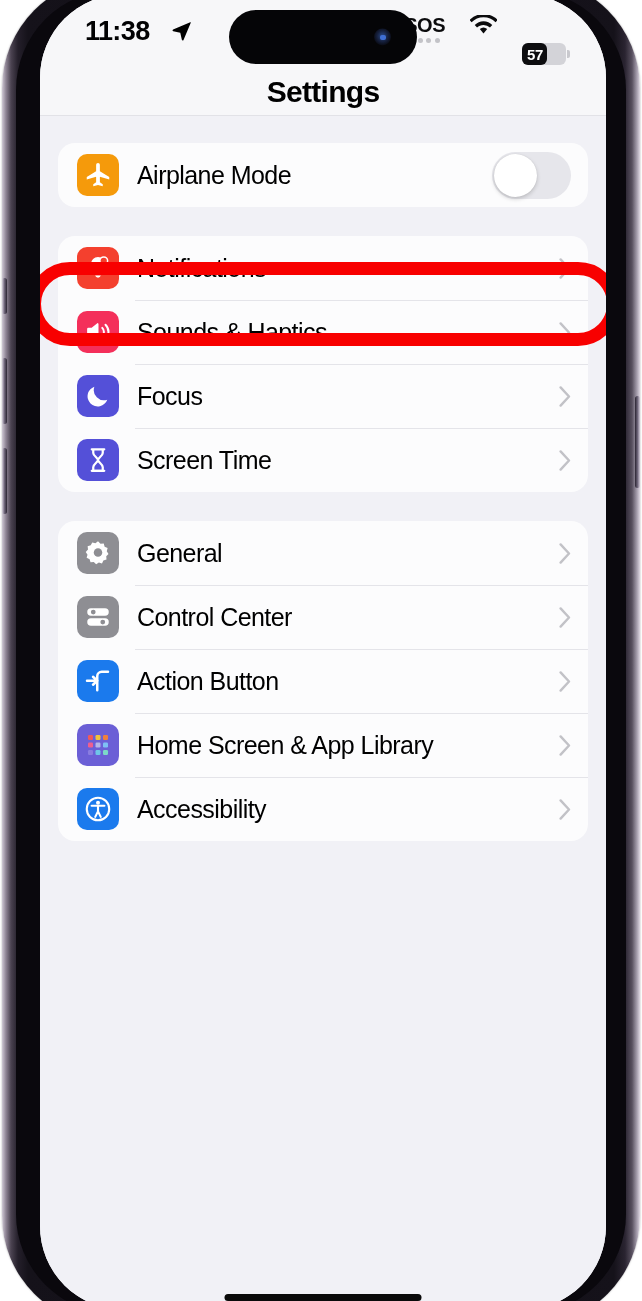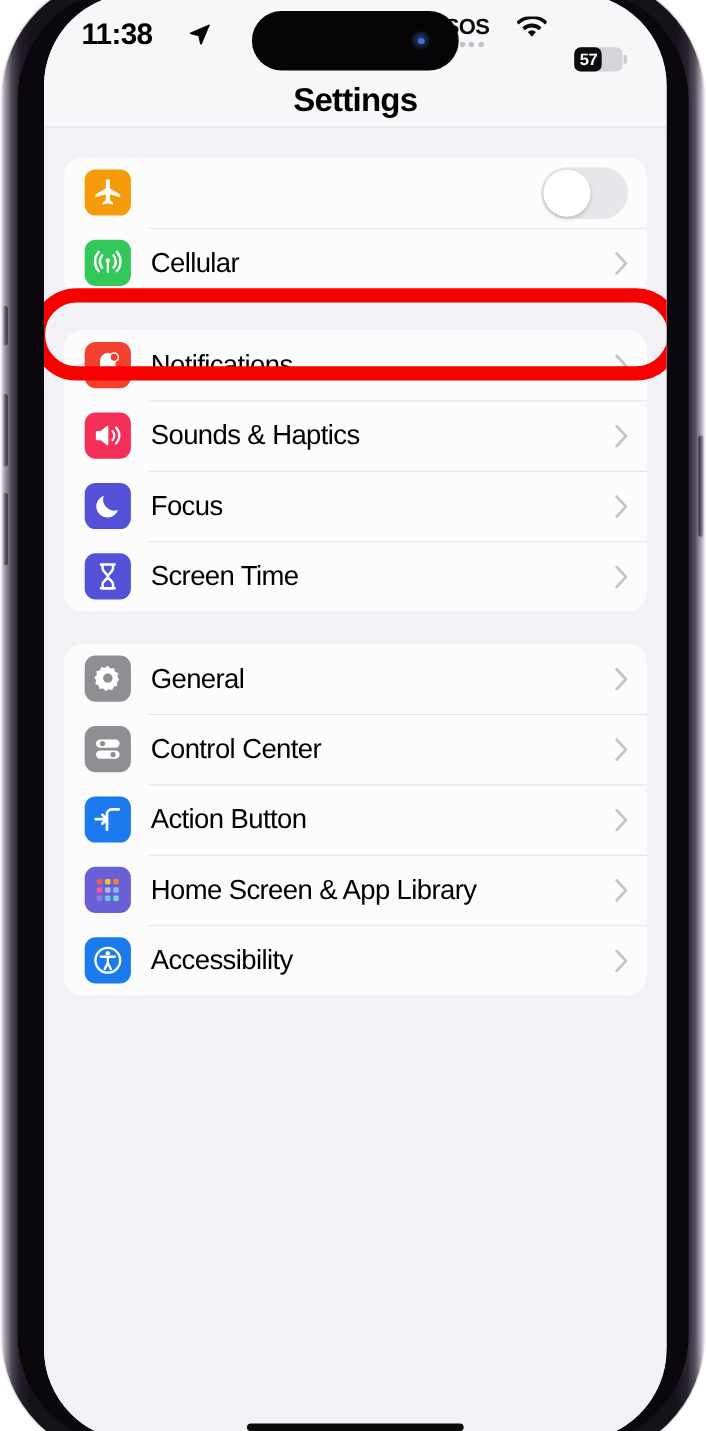--- a/index.html
+++ b/index.html
@@ -43,21 +43,21 @@
               background:linear-gradient(90deg,#d5cedb,#6d6478,#2a2431); }
   .btn-power{ right:0px;  top:418px; width:5px;  height:92px;
               background:linear-gradient(270deg,#d5cedb,#6d6478,#2a2431); }
 
   
   .statusbar{
     position:absolute; left:0; top:0; width:566px; height:74px;
     background:#f7f7f9;
   }
   .sb-time{
-    position:absolute; left:34px; top:22px;
+    position:absolute; left:45px; top:22px;
     font-size:27px; font-weight:700; color:#020203; letter-spacing:-.6px;
   }
   .sb-loc{ position:absolute; left:131px; top:26px; width:21px; height:21px; }
   .sb-right{
     position:absolute; right:40px; top:21px;
     display:flex; align-items:flex-start; gap:25px;
   }
   .sos{ position:relative; display:flex; flex-direction:column; align-items:center; }
   .sos-txt{ font-size:20px; font-weight:800; color:#0b0b0d; letter-spacing:-.5px; line-height:20px; }
   .sos-dots{ display:flex; gap:3.5px; margin-top:3px; }
@@ -244,38 +244,25 @@
       </div>
 
       <div class="content" id="list">
           <div class="group">
             <div class="row">
               <span class="icon" style="background:#f59a0b">
                 <svg viewBox="0 0 24 24" width="30" height="30">
                   <path d="M21 15.5v-2L13.5 9V3.8a1.5 1.5 0 0 0-3 0V9L3 13.5v2l7.5-2.2v4.5l-2.3 1.5v1.6l3.8-1 3.8 1v-1.6l-2.3-1.5v-4.5L21 15.5z" fill="#fff"></path>
                 </svg>
               </span>
+              <span class="label">Airplane Mode</span>
               <span class="spacer"></span>
               <div class="toggle">
                 <div class="knob"></div>
               </div>
-            </div>
-            <div class="row">
-              <span class="icon" style="background:#34c759">
-                <svg viewBox="0 0 24 24" width="30" height="30">
-                  <path d="M12 8.6a1.6 1.6 0 0 0-.8 3v7.6h1.6v-7.6a1.6 1.6 0 0 0-.8-3z" fill="#fff"></path>
-                  <path d="M8.9 6.7 7.7 5.4a8 8 0 0 0 0 11.3l1.2-1.3a6.2 6.2 0 0 1 0-8.7zm6.2 0a6.2 6.2 0 0 1 0 8.7l1.2 1.3a8 8 0 0 0 0-11.3l-1.2 1.3z" fill="#fff"></path>
-                  <path d="M6.5 4.1 5.3 2.8a11.6 11.6 0 0 0 0 16.4l1.2-1.3a9.8 9.8 0 0 1 0-13.8zm11 0a9.8 9.8 0 0 1 0 13.8l1.2 1.3a11.6 11.6 0 0 0 0-16.4l-1.2 1.3z" fill="#fff"></path>
-                </svg>
-              </span>
-              <span class="label">Cellular</span>
-              <span class="spacer"></span>
-              <svg class="chev" viewBox="0 0 12 21">
-                <path d="M1.6 1.4 10 10.5 1.6 19.6" fill="none" stroke="#c2c2c7" stroke-width="2.4" stroke-linecap="round" stroke-linejoin="round"></path>
-              </svg>
             </div>
           </div>
           <div class="group">
             <div class="row">
               <span class="icon" style="background:#f4402e">
                 <svg viewBox="0 0 24 24" width="30" height="30">
                   <path d="M12 3.2a5.6 5.6 0 0 0-5.6 5.6v3.4L5 15.1a.9.9 0 0 0 .8 1.4h12.4a.9.9 0 0 0 .8-1.4l-1.4-2.9V8.8A5.6 5.6 0 0 0 12 3.2z" fill="#fff"></path>
                   <path d="M9.7 18a2.4 2.4 0 0 0 4.6 0H9.7z" fill="#fff"></path>
                   <circle cx="16.6" cy="6.2" r="3.1" fill="#f4402e" stroke="#fff" stroke-width="1.2"></circle>
                 </svg>

